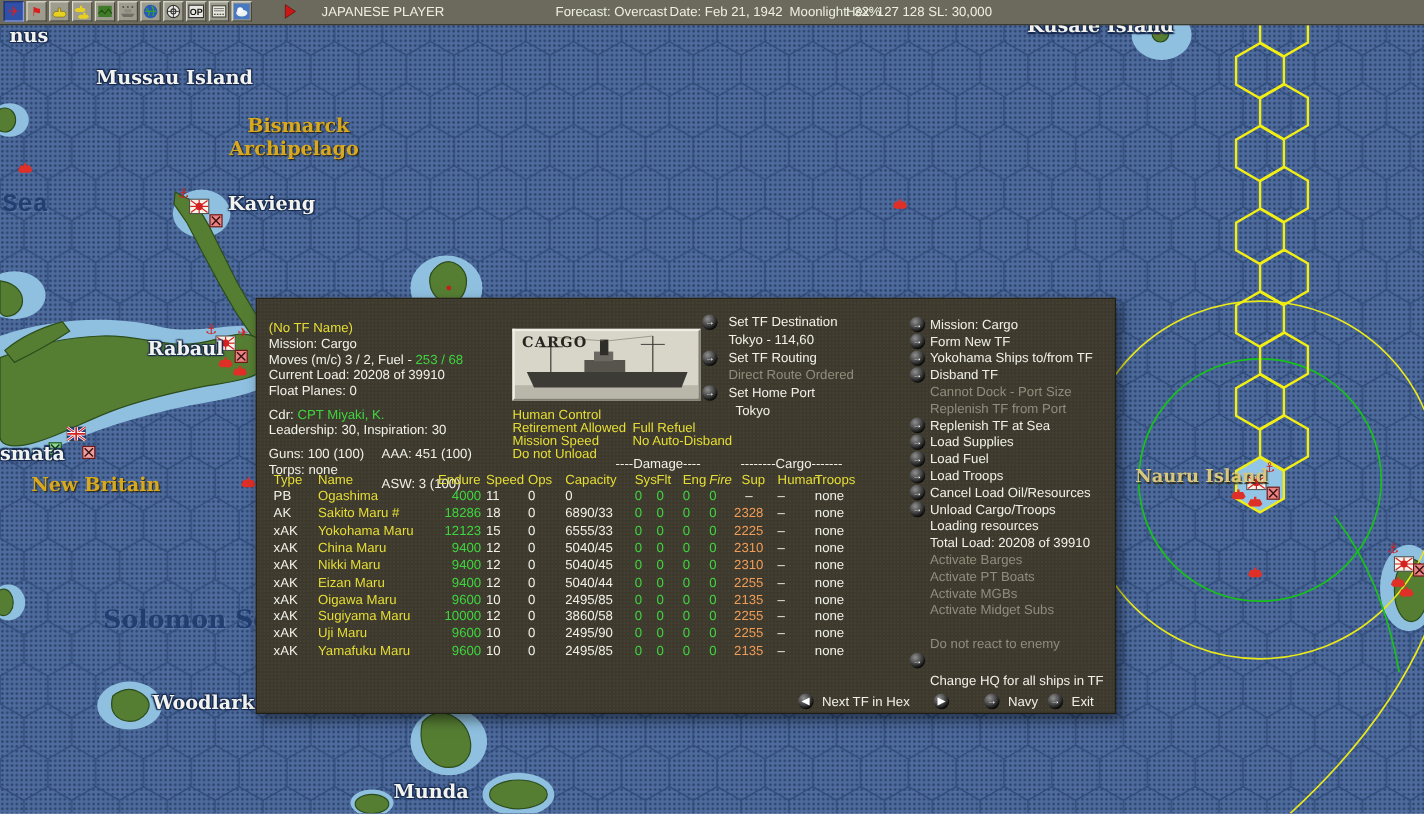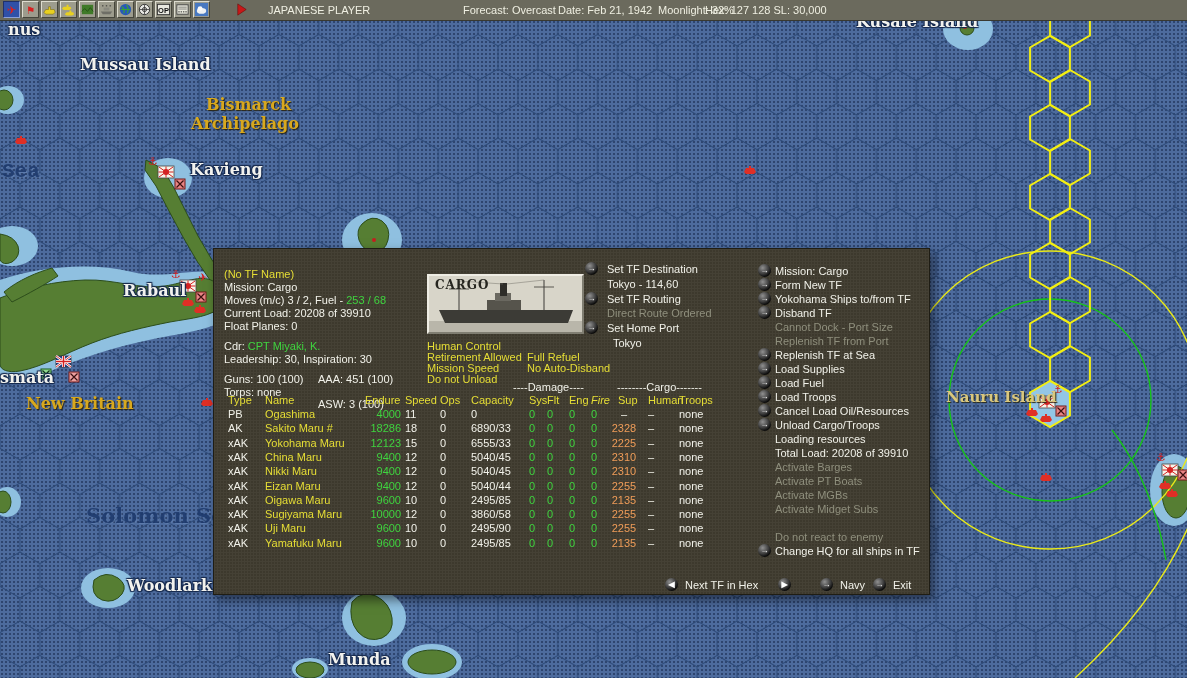--- a/index.html
+++ b/index.html
@@ -398,21 +398,21 @@
         <span class="arrow-btn" style="left: 545px; top: 170px;">→</span>
         <div class="p c-white" style="left: 562px; top: 171px;">Unload Cargo/Troops</div>
         <div class="p c-white" style="left: 562px; top: 185px;">Loading resources</div>
         <div class="p c-white" style="left: 562px; top: 199px;">Total Load: 20208 of 39910</div>
         <div class="p c-gray" style="left: 562px; top: 213px;">Activate Barges</div>
         <div class="p c-gray" style="left: 562px; top: 227px;">Activate PT Boats</div>
         <div class="p c-gray" style="left: 562px; top: 241px;">Activate MGBs</div>
         <div class="p c-gray" style="left: 562px; top: 255px;">Activate Midget Subs</div>
         <div class="p c-gray" style="left: 562px; top: 283px;">Do not react to enemy</div>
         <span class="arrow-btn" style="left: 545px; top: 296px;">→</span>
-        <div class="p c-white" style="left: 562px; top: 297px; text-align: right;">Change HQ for all ships in TF</div>
+        <div class="p c-white" style="left: 562px; top: 314px; text-align: right;">Change HQ for all ships in TF</div>
       </div>
 
     <div class="p c-white" style="left:300px;top:133px">----Damage----</div>
     <div class="p c-white" style="left:404px;top:133px">--------Cargo-------</div>
     <div id="ship-table">
         <div class="p c-yellow" style="left: 15px; top: 146px;">Type</div>
         <div class="p c-yellow" style="left: 52px; top: 146px;">Name</div>
         <div class="p c-yellow" style="left: 152px; top: 146px;">Endure</div>
         <div class="p c-yellow" style="left: 192px; top: 146px;">Speed</div>
         <div class="p c-yellow" style="left: 227px; top: 146px;">Ops</div>

